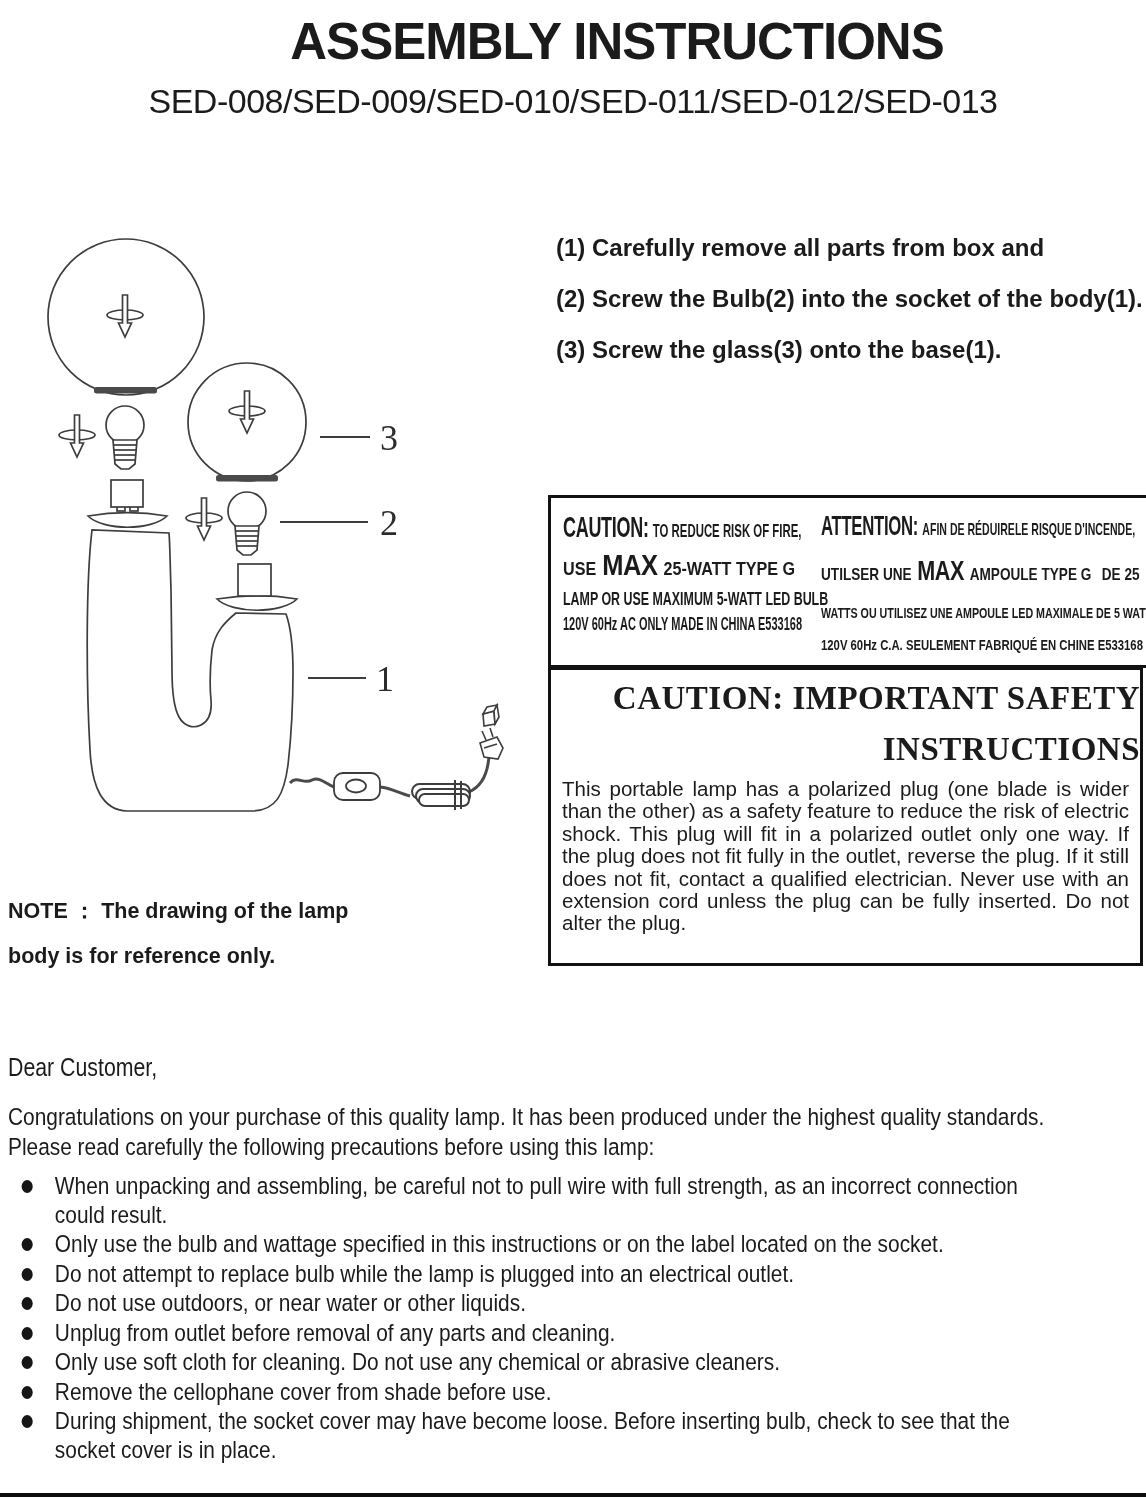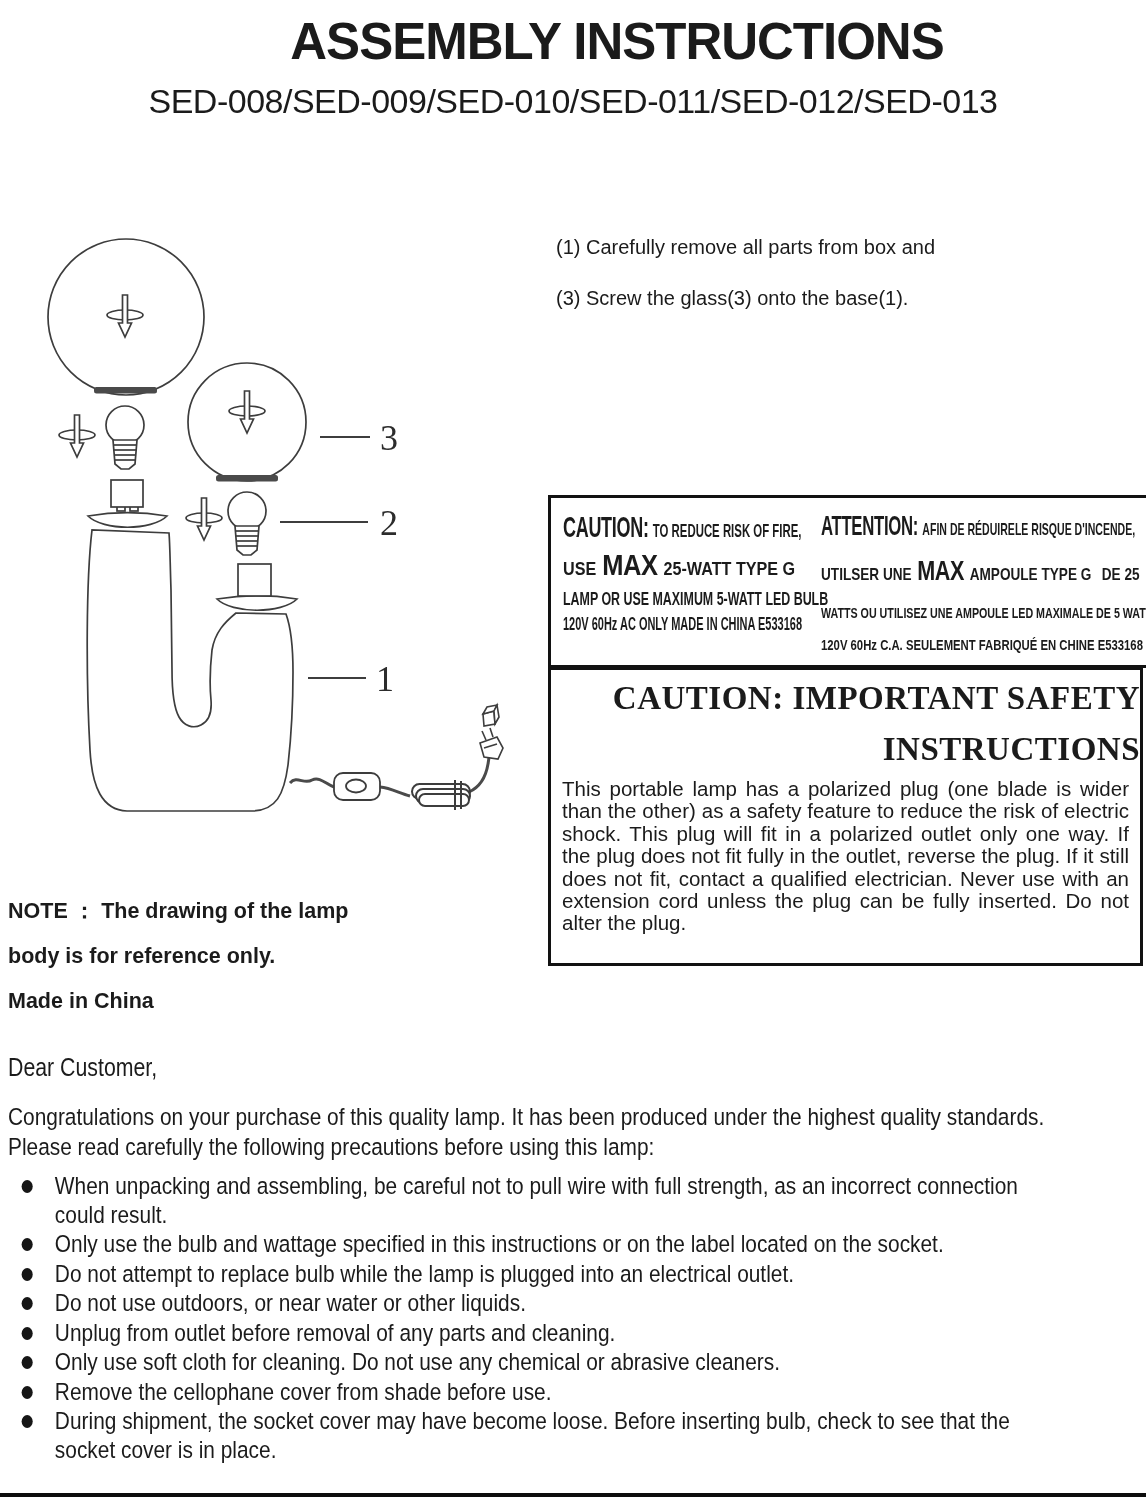--- a/index.html
+++ b/index.html
@@ -14,21 +14,21 @@
   }
   .subtitle{
     position:absolute;top:82px;left:0;width:100%;text-align:center;
     font-size:34px;font-weight:normal;letter-spacing:-0.5px;margin:0;
   }
   
   .diagram{position:absolute;left:0;top:195px;}
   .diagram text{font-family:"Liberation Serif",serif;font-size:36px;fill:#2c2c2c;}
   
   .steps{position:absolute;left:556px;top:222px;width:586px;}
-  .steps div{font-size:20px;font-weight:normal;line-height:51px;white-space:nowrap;}
+  .steps div{font-size:24px;font-weight:bold;line-height:51px;white-space:nowrap;}
   .steps .indent{padding-left:16px;}
   
   .label-box{
     position:absolute;left:548px;top:495px;width:589px;height:155px;
     border:3px solid #121212;display:flex;padding:12px 0 0 12px;box-sizing:content-box;
   }
   .label-col{display:flex;flex-direction:column;}
   .label-col.en{width:258px;}
   .label-col.fr{width:315px;gap:7px;}
   .cl-line{display:flex;align-items:baseline;white-space:nowrap;transform-origin:0 50%;font-weight:bold;}
@@ -166,20 +166,21 @@
       <line x1="308" y1="483" x2="366" y2="483" stroke-width="2.2"></line>
     </g>
 
     <text x="380" y="255">3</text>
     <text x="380" y="340">2</text>
     <text x="376" y="496">1</text>
   </svg>
 
   <div class="steps">
     <div>(1) Carefully remove all parts from box and</div>
+    <div>(2) Screw the Bulb(2) into the socket of the body(1).</div>
     <div>(3) Screw the glass(3) onto the base(1).</div>
   </div>
 
   <div class="label-box">
     <div class="label-col en">
       <div class="cl-line l1">
         <span class="big-word">CAUTION:</span>
         <span>TO REDUCE RISK OF FIRE,</span>
       </div>
       <div class="cl-line l2">
@@ -224,21 +225,20 @@
 
   <div class="safety-box">
     <h3>CAUTION: IMPORTANT SAFETY</h3>
     <h3>INSTRUCTIONS</h3>
     <p>This portable lamp has a polarized plug (one blade is wider than the other) as a safety feature to reduce the risk of electric shock. This plug will fit in a polarized outlet only one way. If the plug does not fit fully in the outlet, reverse the plug. If it still does not fit, contact a qualified electrician. Never use with an extension cord unless the plug can be fully inserted. Do not alter the plug.</p>
   </div>
 
   <div class="note">
     <div>NOTE ：  The drawing of the lamp</div>
     <div>body is for reference only.</div>
-    <div>Made in China</div>
   </div>
 
   <div class="customer">
     <div class="cust-salutation">Dear Customer,</div>
     <p class="cust-intro">Congratulations on your purchase of this quality lamp. It has been produced under the highest quality standards. Please read carefully the following precautions before using this lamp:</p>
     <ul class="cust-bullets">
       <li>
           <span class="bullet-dot"></span>
           <span class="b-text">When unpacking and assembling, be careful not to pull wire with full strength, as an incorrect connection could result.</span>
         </li>

